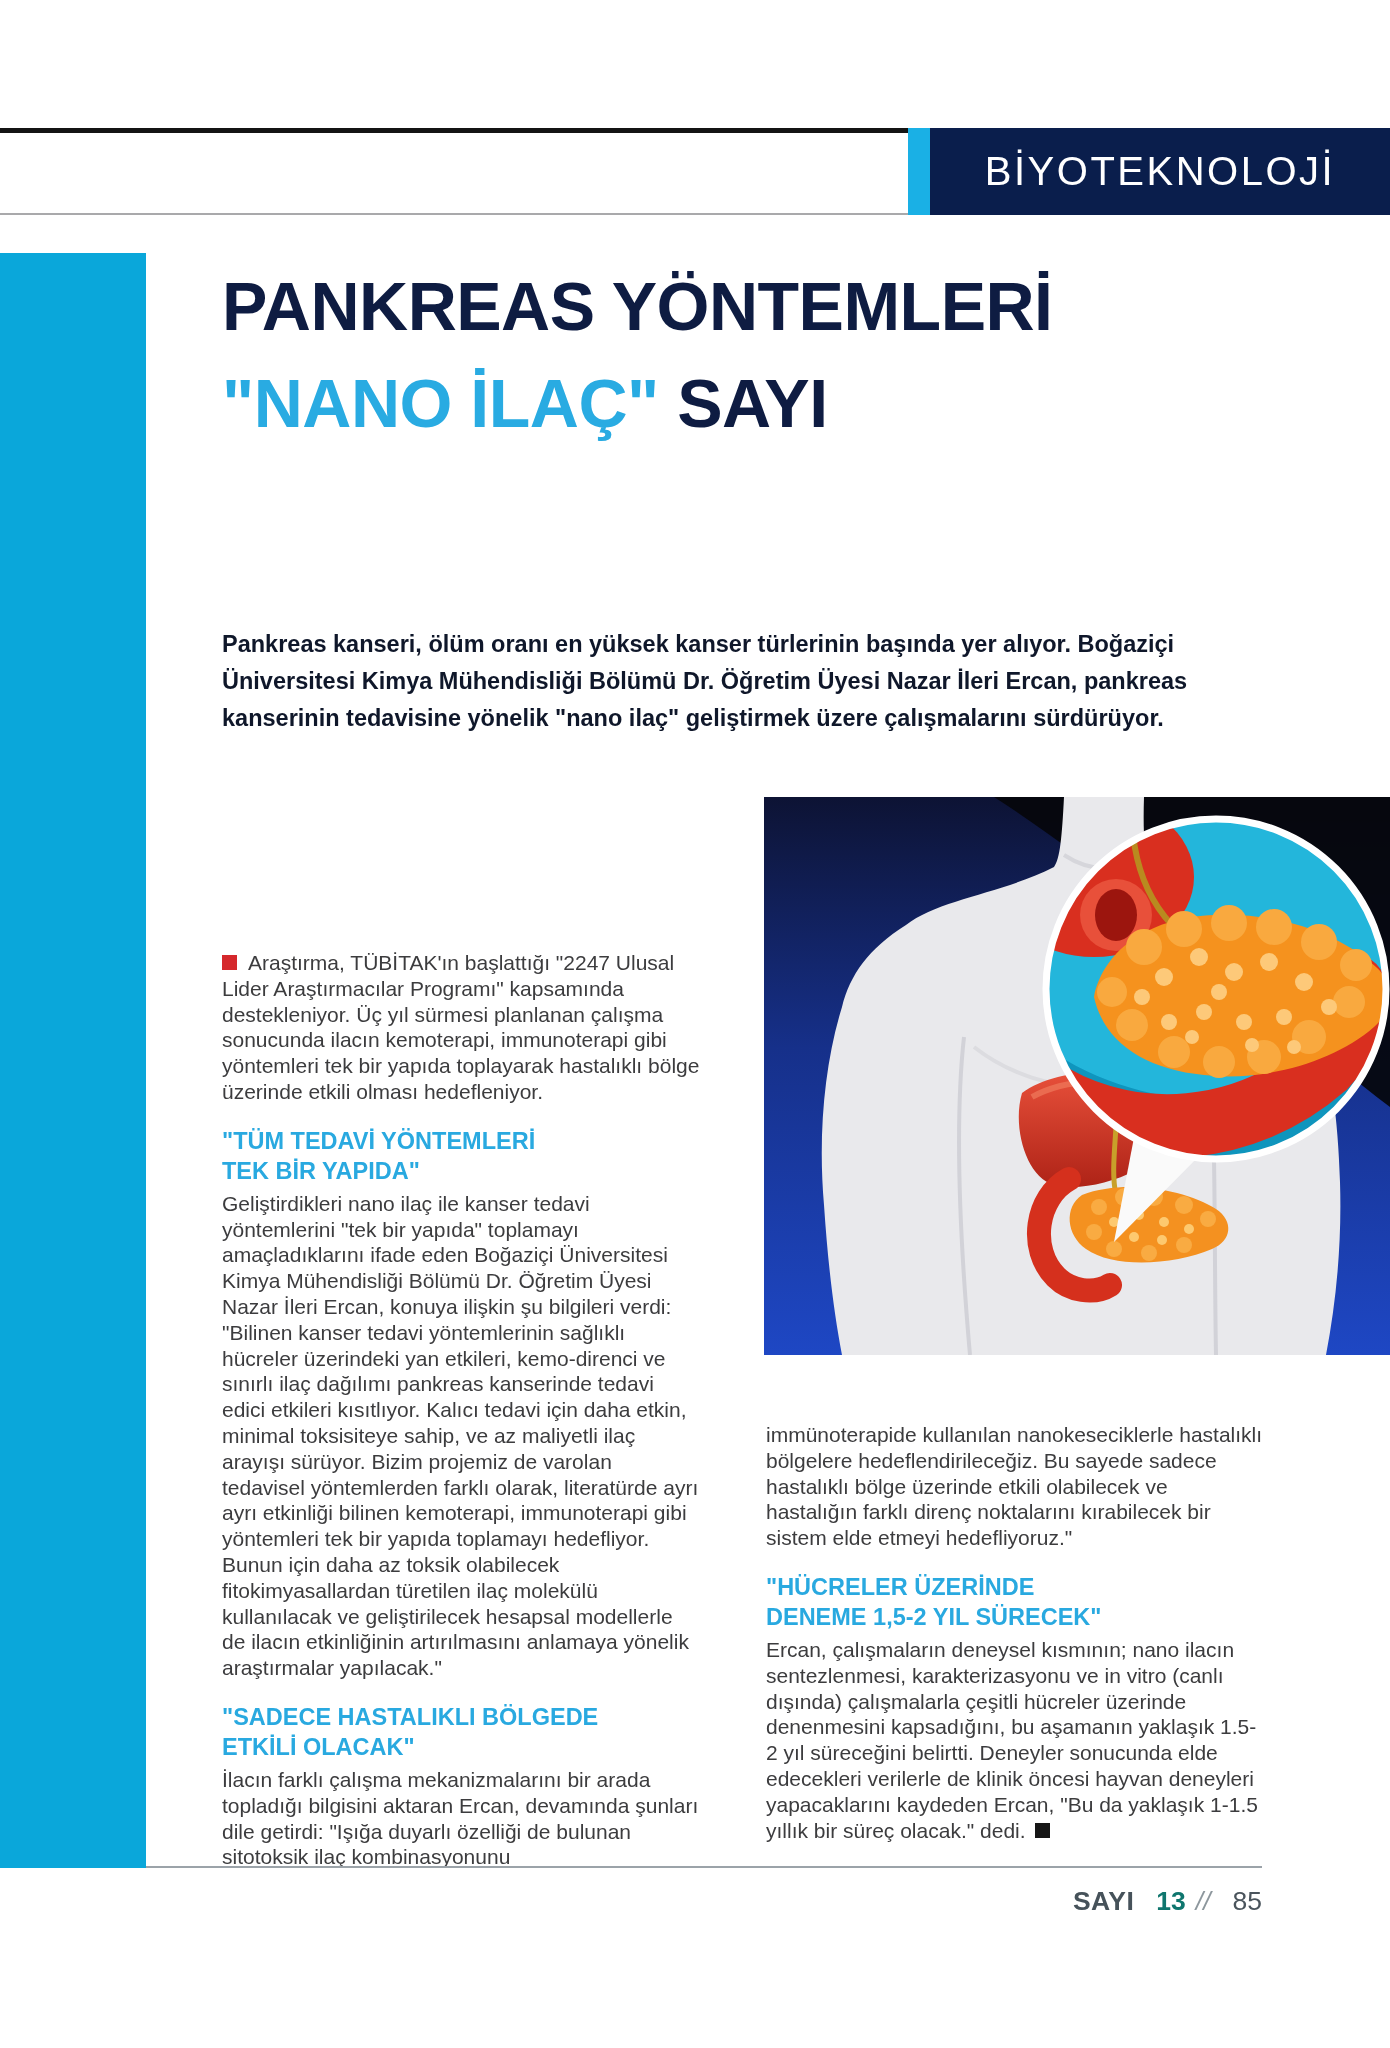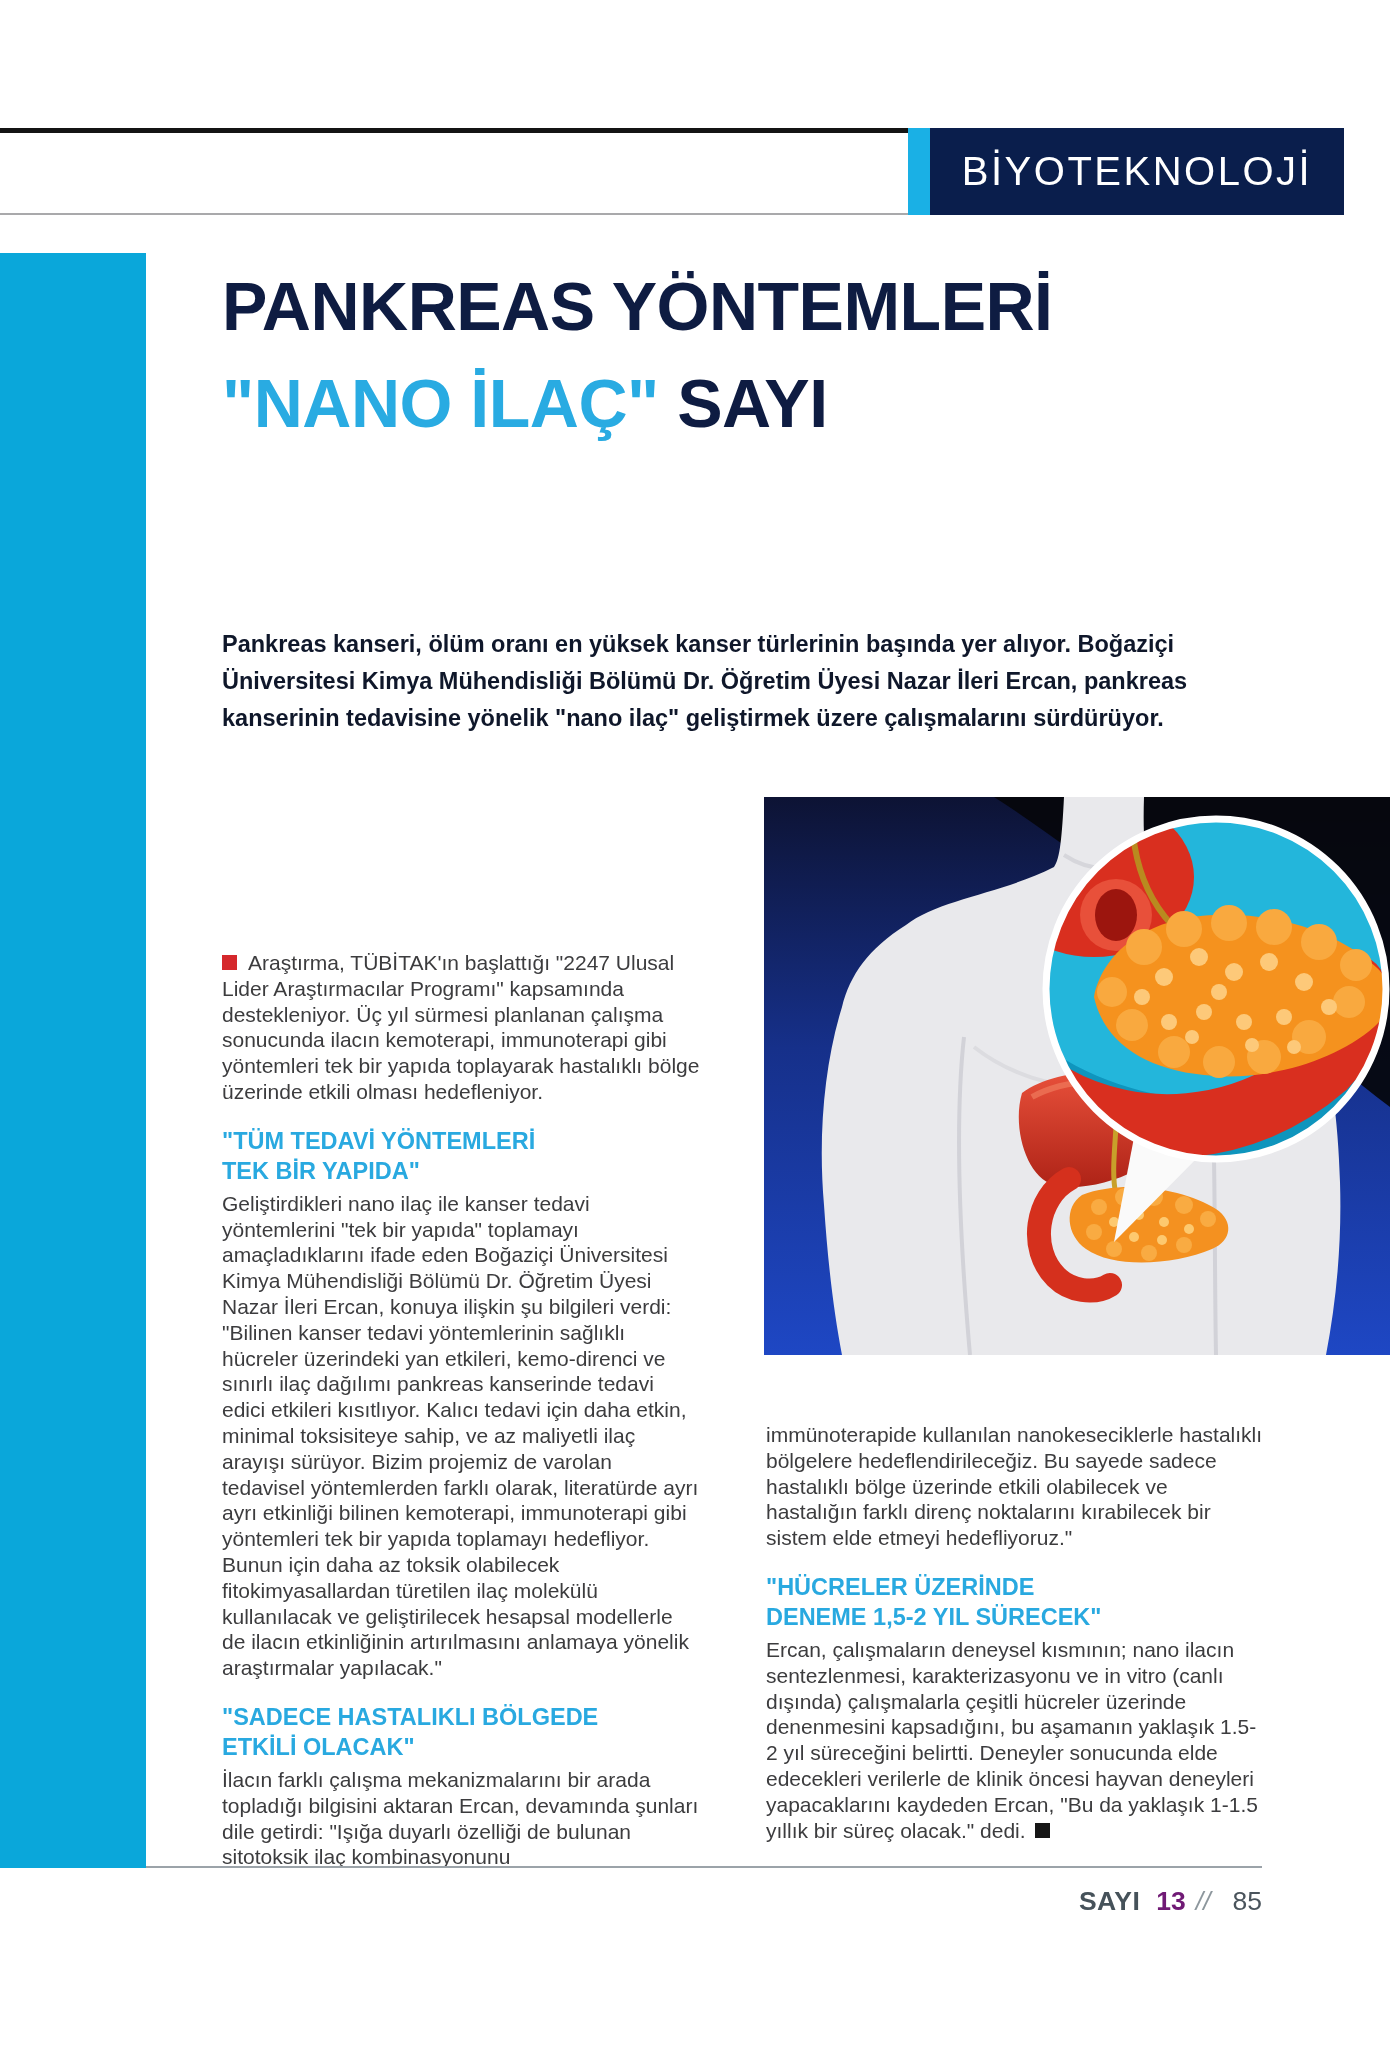--- a/index.html
+++ b/index.html
@@ -1,21 +1,21 @@
 <!DOCTYPE html>
 <html><head>
 <meta charset="utf-8">
 <style>
   html,body{margin:0;padding:0;background:#ffffff;}
   .page{position:relative;width:1390px;height:2048px;background:#ffffff;overflow:hidden;
         font-family:"Liberation Sans", sans-serif;}
 
   
   .top-rule{position:absolute;left:0;top:128px;width:908px;height:5px;background:#141414;}
-  .section-box{position:absolute;left:908px;top:128px;width:436px;height:87px;background:#0a1e4c;
+  .section-box{position:absolute;left:908px;top:128px;width:482px;height:87px;background:#0a1e4c;
                border-left:22px solid #1ab0e5;box-sizing:border-box;display:flex;align-items:center;justify-content:center;}
   .section-label{color:#ffffff;font-size:40px;letter-spacing:2.5px;font-weight:400;}
   .header-underline{position:absolute;left:0;top:213px;width:908px;height:2px;background:#a9a9ab;}
 
   
   .side-bar{position:absolute;left:0;top:253px;width:146px;height:1615px;background:#0aa7da;}
 
   
   .title{position:absolute;left:222px;top:258px;margin:0;font-size:68px;line-height:97px;
          font-weight:800;color:#0e1c42;letter-spacing:-0.5px;}
@@ -38,21 +38,21 @@
   .sub{margin:0 0 5px 0;}
   .sub-line{display:block;font-size:23.5px;line-height:30px;font-weight:700;color:#29a9e0;}
   .sq{display:inline-block;width:15px;height:15px;}
   .sq.red{background:#d5282c;margin-right:11px;}
   .sq.black{background:#161616;margin-left:9px;}
 
   
   .footer-rule{position:absolute;left:146px;top:1866px;width:1116px;height:2px;background:#9ba3a9;}
   .footer{position:absolute;left:766px;top:1886px;width:496px;text-align:right;font-size:26.5px;white-space:nowrap;}
   .f-sayi{font-weight:700;color:#46525a;letter-spacing:0.5px;text-align:center;}
-  .f-num{font-weight:700;color:#701a75;margin-left:16px;}
+  .f-num{font-weight:700;color:#0f766e;margin-left:22px;}
   .f-sep{color:#8d979d;margin-left:10px;font-style:italic;}
   .f-page{color:#4a545c;margin-left:22px;}
 </style>
 </head>
 <body>
 
 <div class="page">
 
   <div class="top-rule"></div>
   <div class="section-box">

